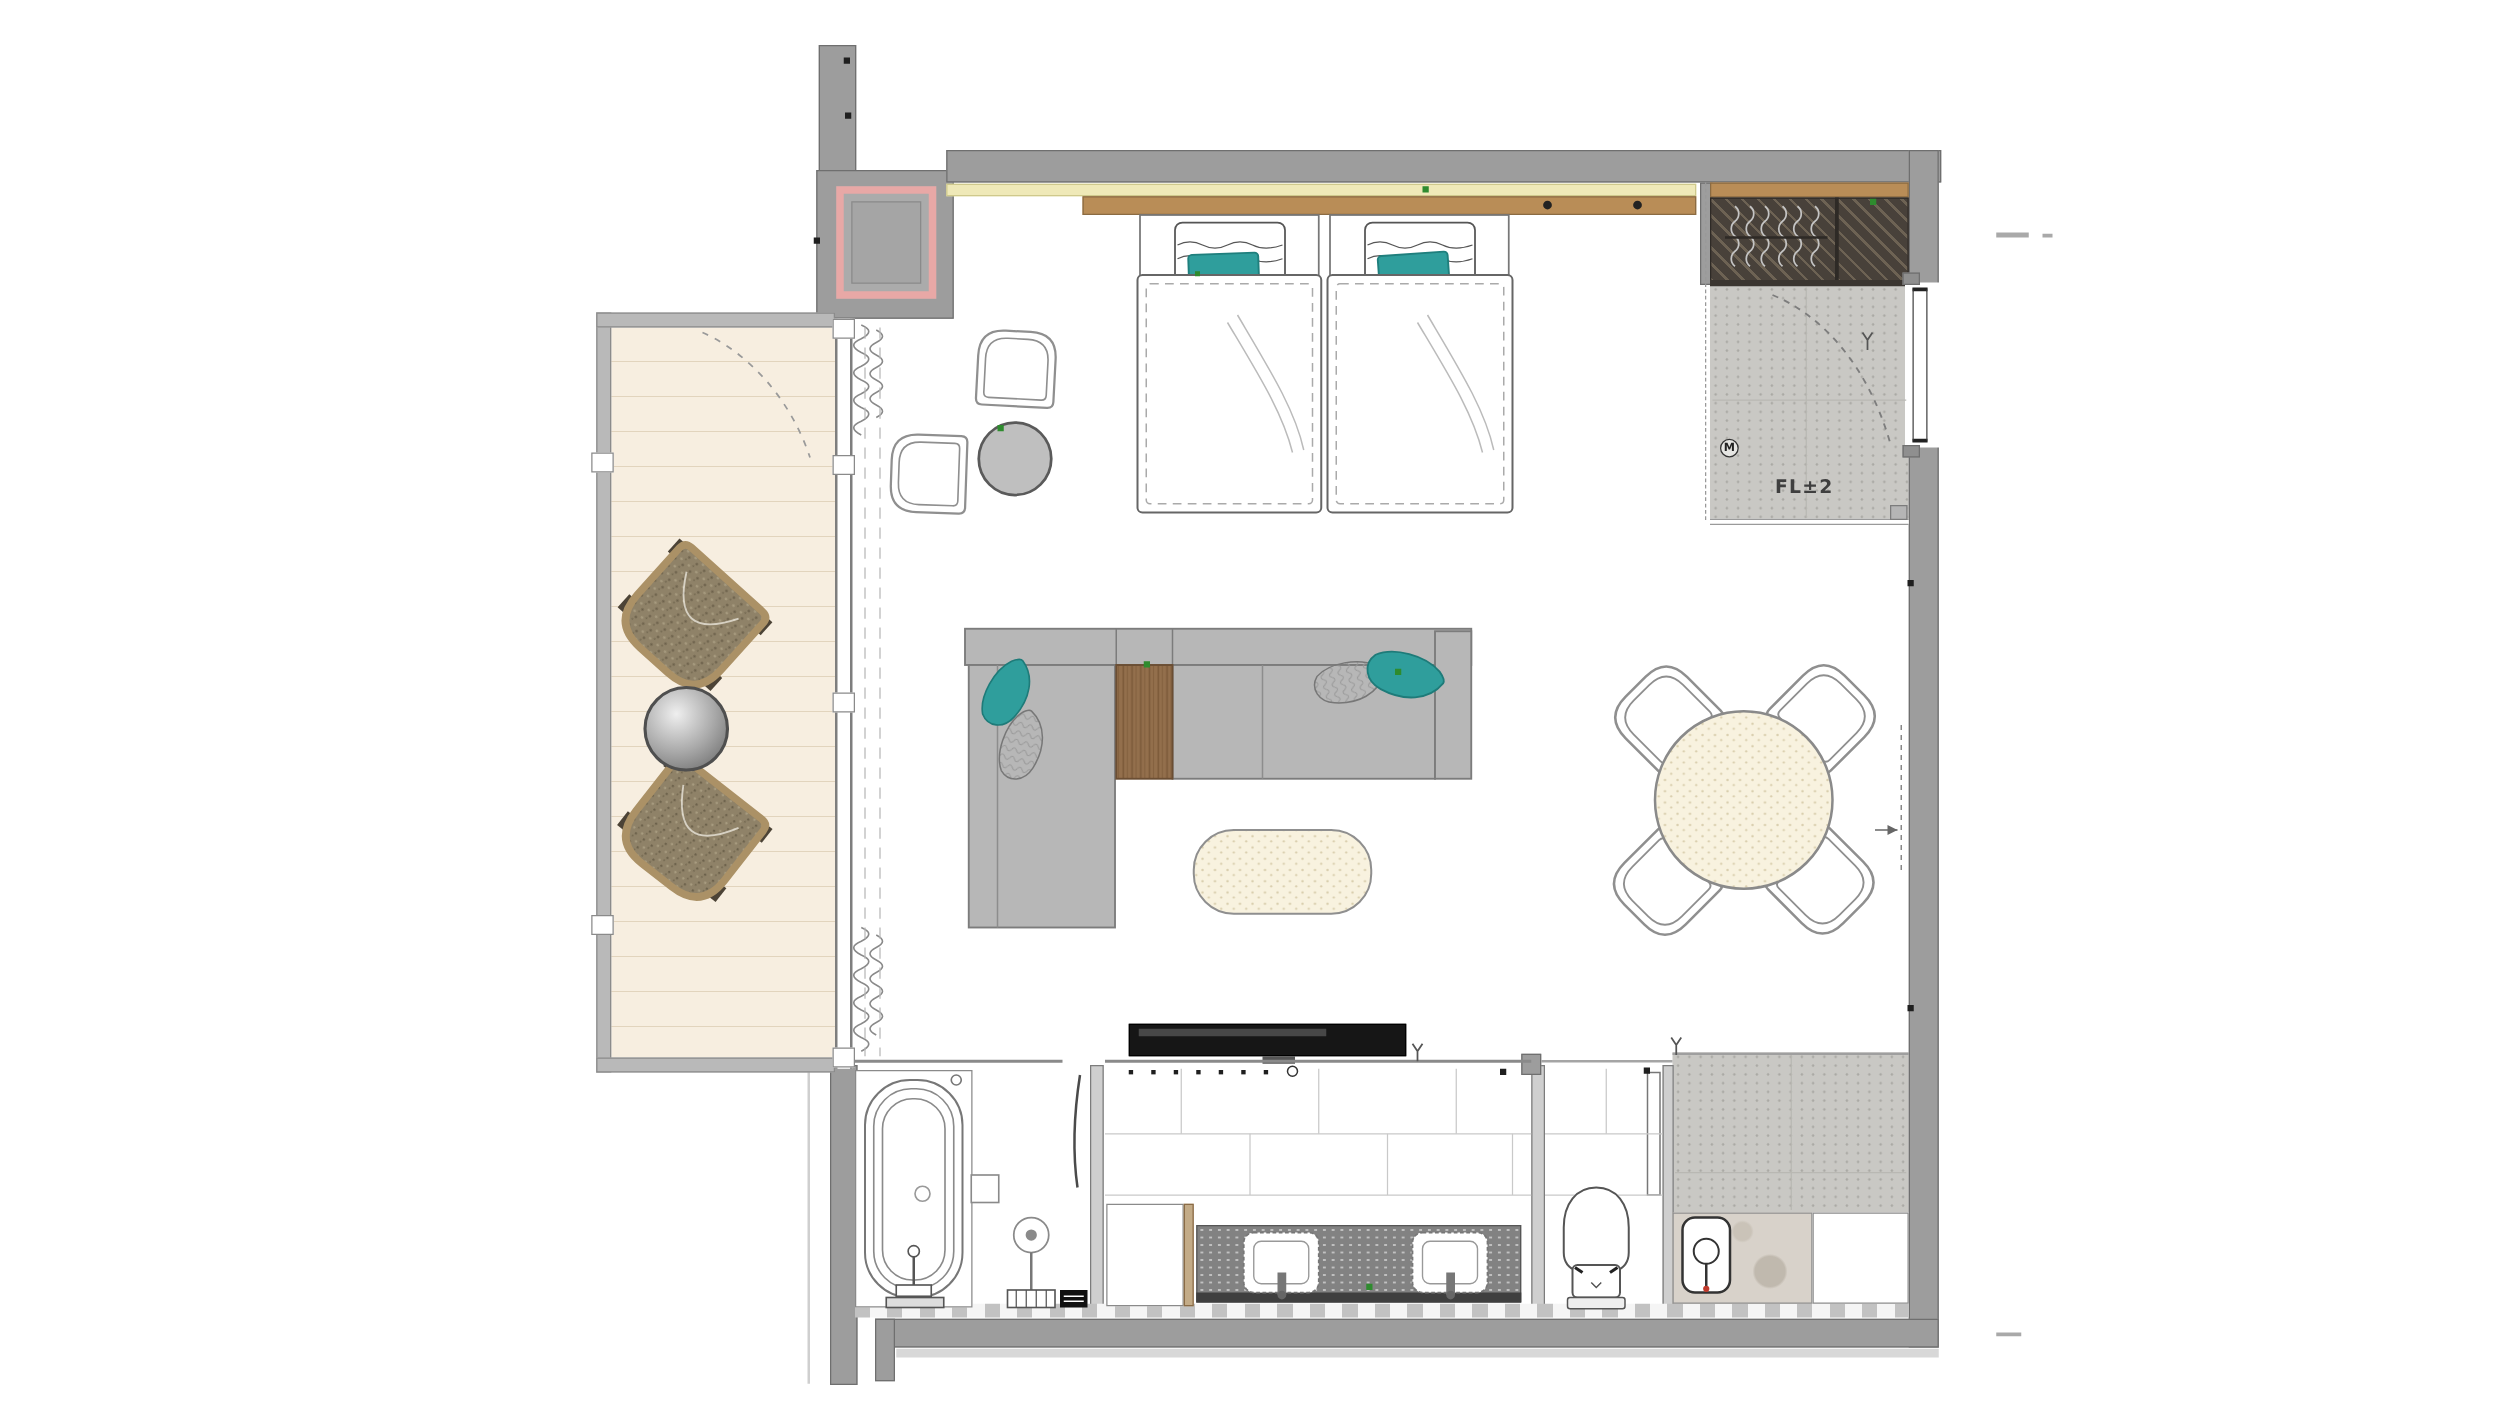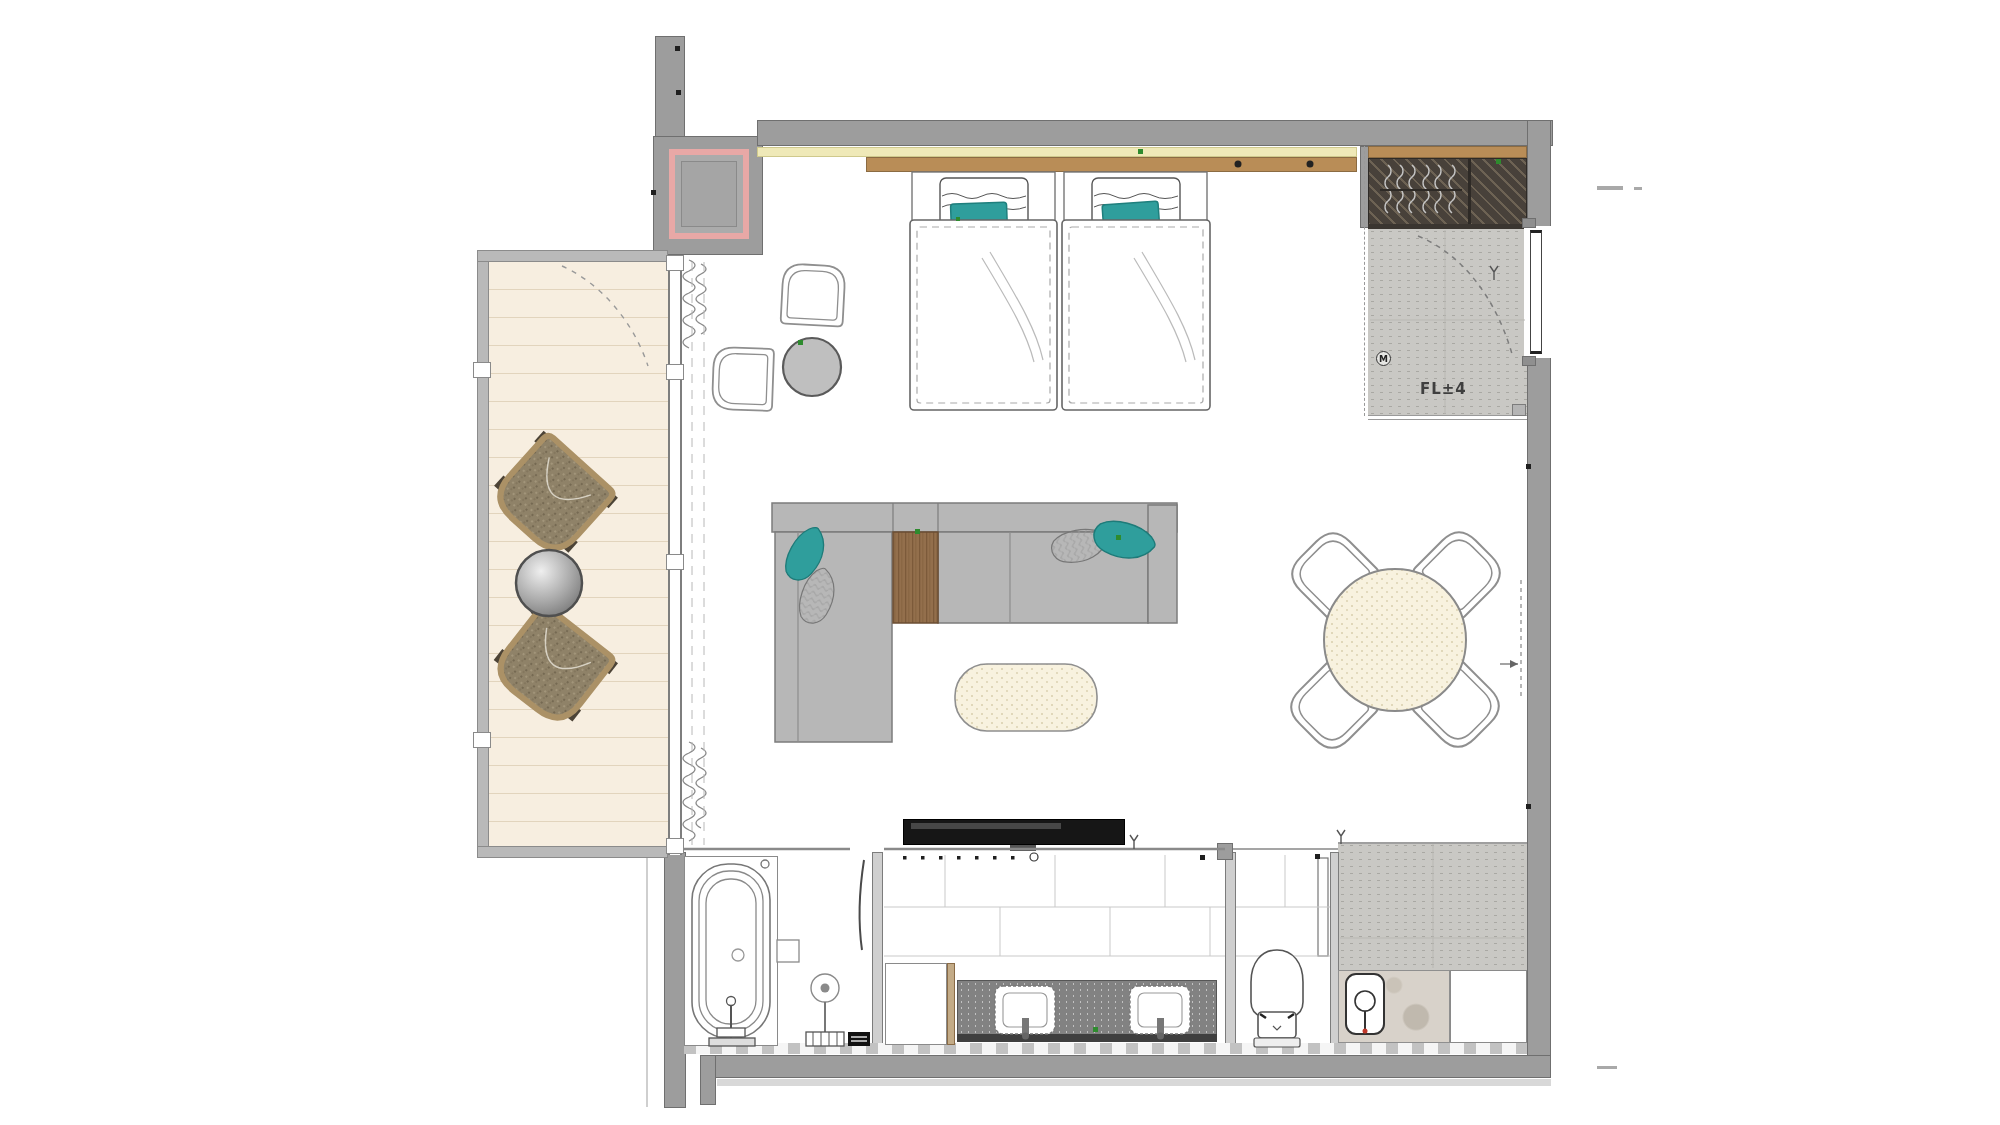--- a/index.html
+++ b/index.html
@@ -344,16 +344,16 @@
       <rect x="1138" y="149" width="5" height="5"></rect>
         <rect x="915" y="529" width="5" height="5"></rect>
         <rect x="1116" y="535" width="5" height="5"></rect>
       <rect x="798" y="340" width="5" height="5"></rect>
         <rect x="1496" y="159" width="5" height="5"></rect>
         <rect x="1093" y="1027" width="5" height="5"></rect>
       <rect x="956" y="217" width="4" height="4"></rect>
     </g>
   </svg>
 
-  <div class="txt-fl" style="left:1420px;top:380px;">FL±4</div>
+  <div class="txt-fl" style="left:1420px;top:380px;">FL±2</div>
   <div class="mcircle" style="left:1376px;top:351px;">M</div>
 
 </div>
 
 </body></html>

